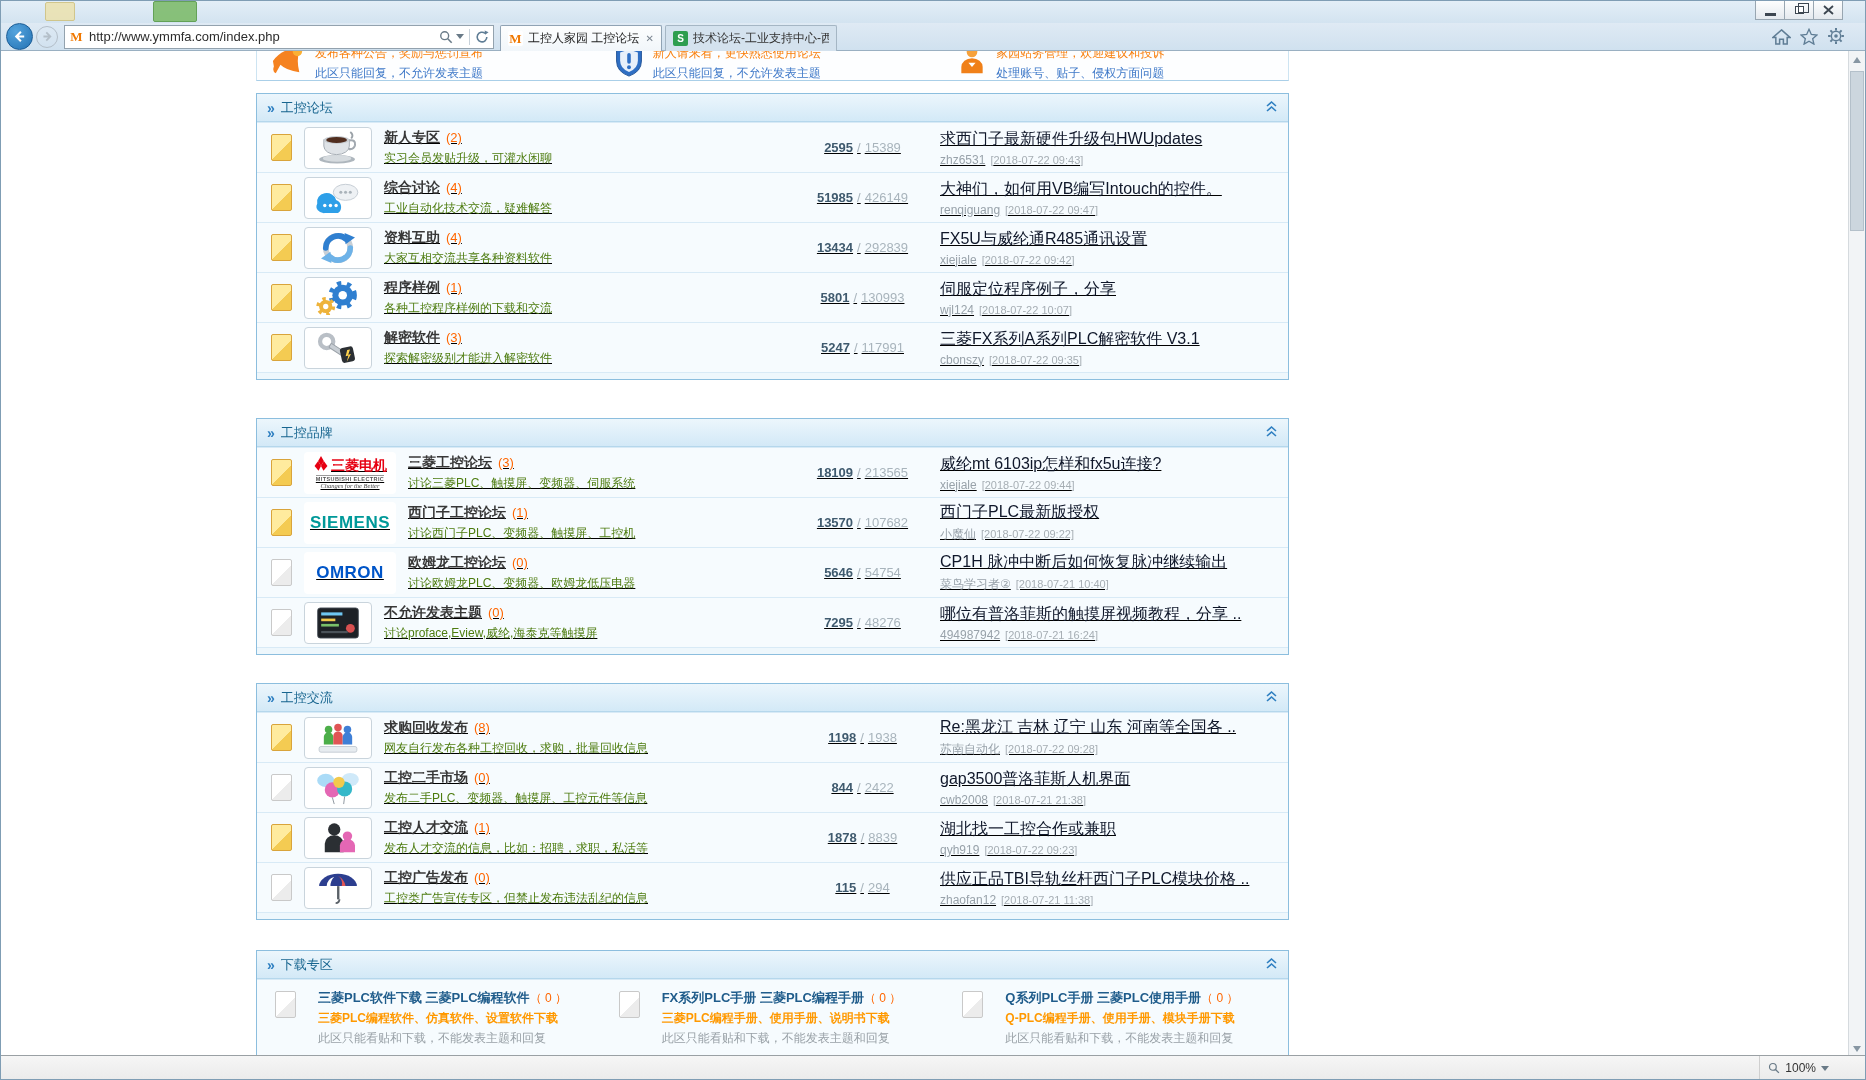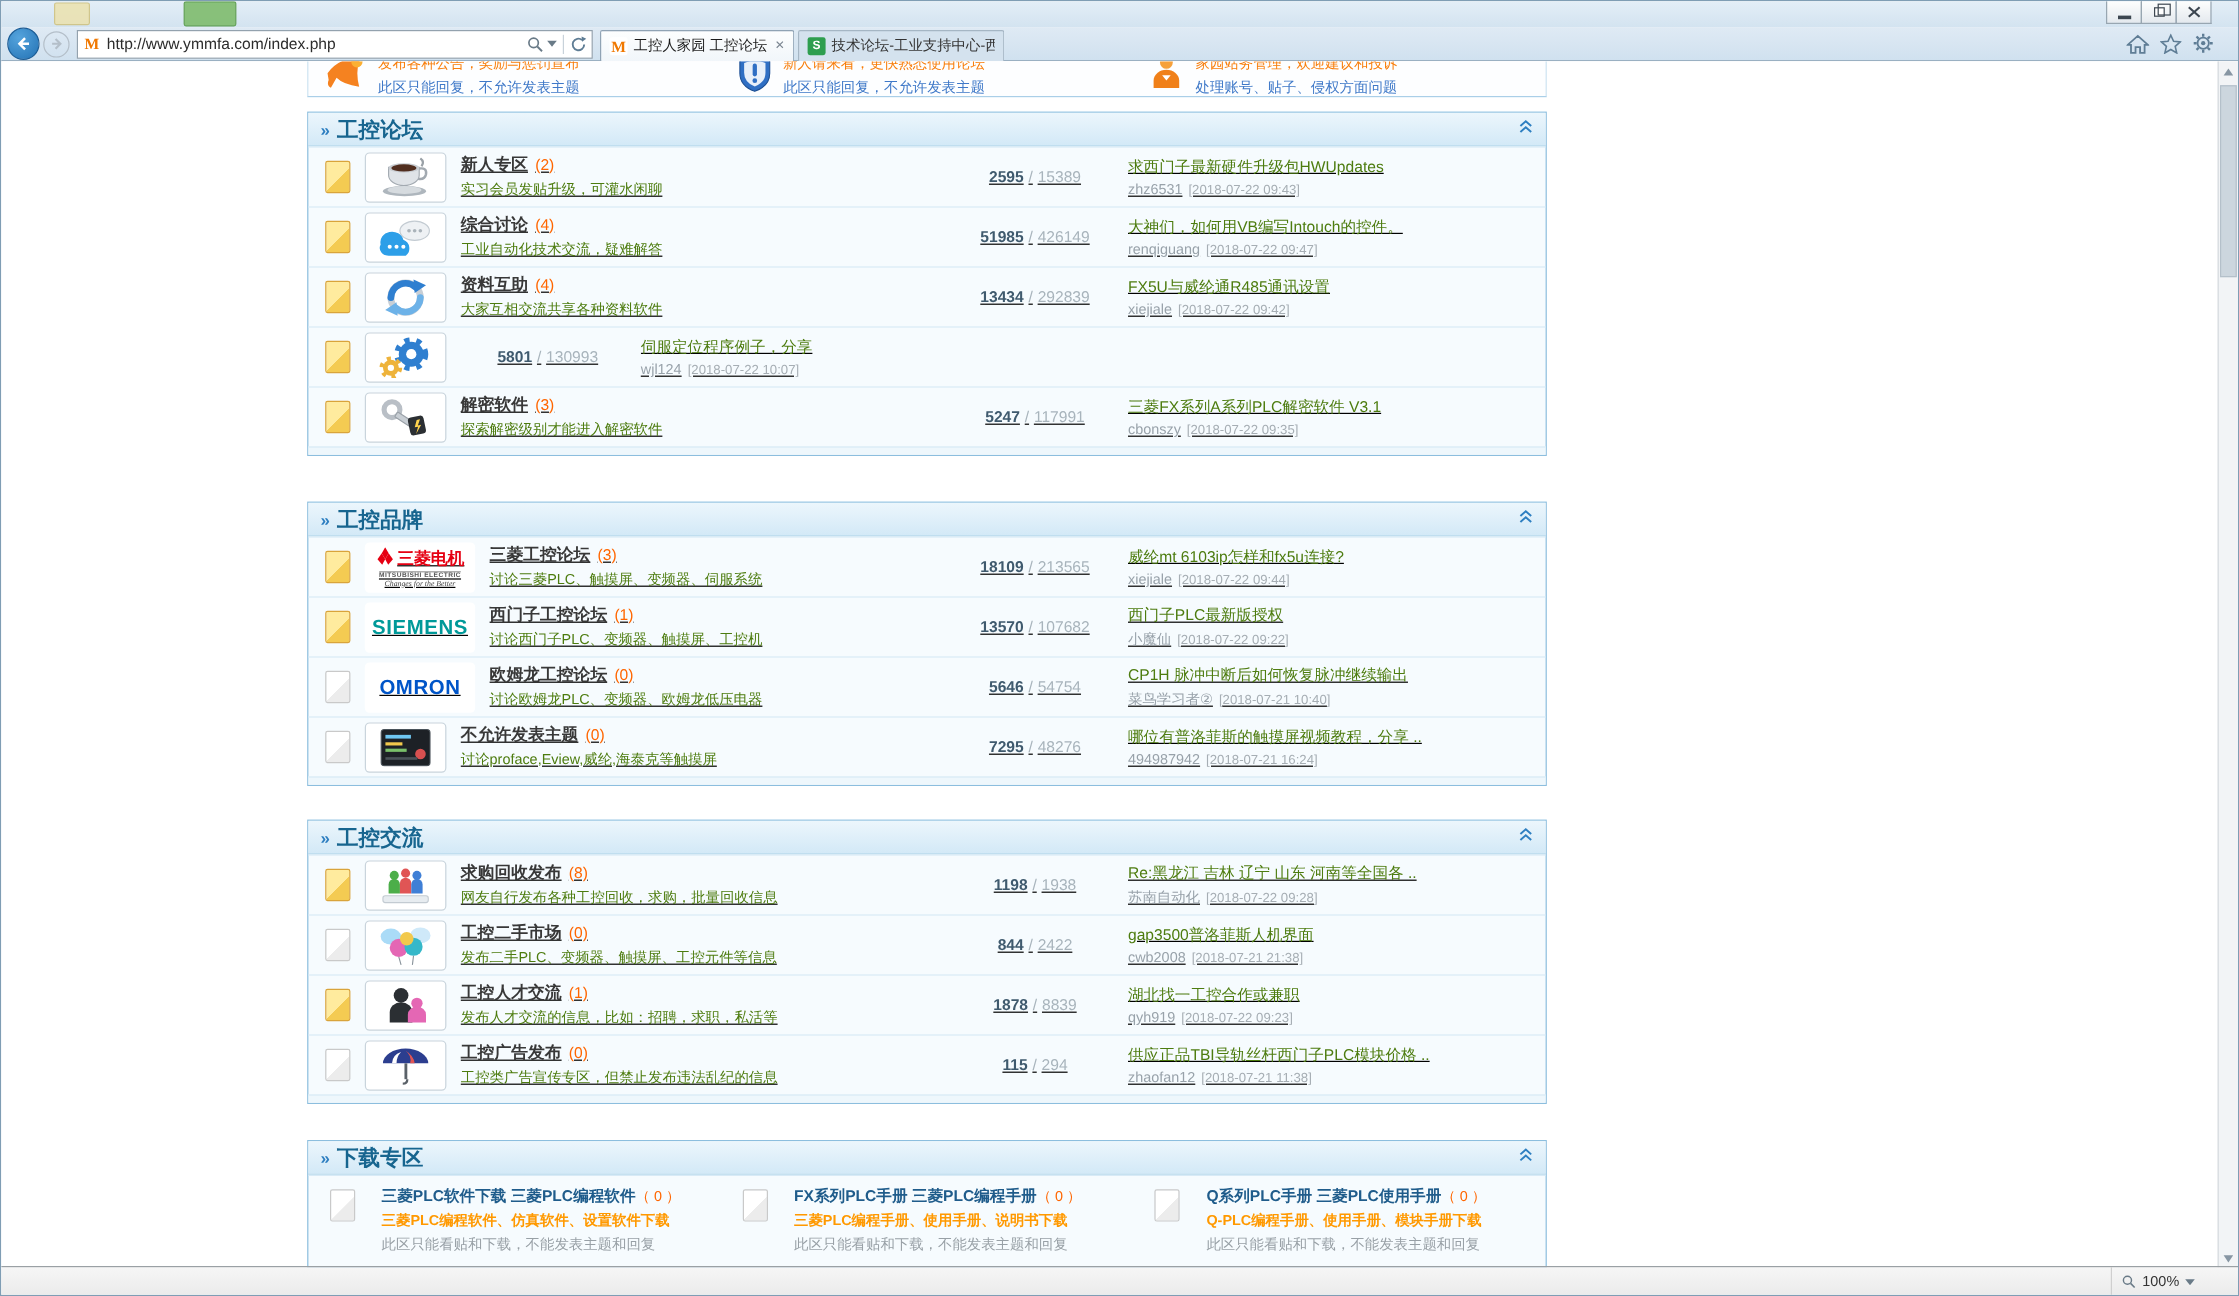--- a/index.html
+++ b/index.html
@@ -46,21 +46,21 @@
   .bicon { margin:2px 8px 0 12px; flex:none; }
   .bl1 { font-size:12px; color:#f87e0b; padding-top:3px; white-space:nowrap; }
   .bl2 { font-size:12px; color:#3e78c8; padding-top:3px; white-space:nowrap; }
 
   
   .section { border:1px solid #8cbede; margin-bottom:38px; background:#f6fbfe; }
   .section.s2 { margin-bottom:28px; }
   .section.s3 { margin-bottom:30px; }
   .shead { height:28px; background:linear-gradient(#ecf6fc,#d3e9f7); border-bottom:1px solid #b5d7ec; display:flex; align-items:center; padding:0 10px; }
   .smark { color:#2e7fc1; font-weight:bold; font-size:14px; margin-right:6px; }
-  .stitle { color:#17658f; font-weight:bold; font-size:18px; text-decoration:none; flex:1; }
+  .stitle { color:#17658f; font-weight:normal; font-size:13px; text-decoration:none; flex:1; }
   .scollapse { cursor:pointer; }
   .frow { display:flex; align-items:center; height:50px; border-top:1px solid #d8eaf6; padding:0 8px;text-decoration:underline; }
   .frow:first-of-type { border-top:none; }
   .folder { width:21px; height:27px; border-radius:2px; margin:0 12px 0 6px; flex:none; position:relative; }
   .folder.active { background:linear-gradient(135deg,#ffeb9e 55%,#f4cb52 56%); border:1px solid #d9a43b; }
   .folder.idle { background:linear-gradient(135deg,#ffffff 55%,#ececec 56%); border:1px solid #c9c9c9; }
   .fimg { width:68px; height:42px; background:#fff; border:1px solid #c9d4dc; border-radius:4px; display:flex; align-items:center; justify-content:center; margin-right:12px; flex:none; overflow:hidden; text-decoration:none; }
   .fimg.logo { width:92px; border:none; background:#fff; flex-direction:column; }
   .mitrow { display:flex; align-items:center; gap:2px; }
   .mit1 { color:#e60012; font-weight:bold; font-size:14px; }
@@ -71,21 +71,21 @@
   .finfo { flex:1; min-width:0; }
   .ftitle { font-size:14px; }
   .fname { color:#383838; font-weight:bold; text-decoration:none; }
   .fcount { color:#f60; margin-left:6px; font-size:13px; }
   .fdesc { color:#4d7c0f; font-size:12px; margin-top:3px; }
   .fstats { width:145px; text-align:center; font-size:13px; flex:none; }
   .stopics { color:#3f5a6e; font-weight:bold; }
   .ssep { color:#a8b4bc; margin:0 4px; }
   .sposts { color:#a8b4bc; }
   .flast { width:345px; flex:none; padding-left:5px; }
-  .lptitle { color:#4d7c0f; font-size:13px; text-decoration:none; display:block; white-space:nowrap; overflow:hidden; }
+  .lptitle { color:#0f172a; font-size:16px; text-decoration:none; display:block; white-space:nowrap; overflow:hidden; }
   .lpmeta { margin-top:3px; font-size:12px; }
   .lpuser { color:#98a2aa; text-decoration:none; }
   .lptime { color:#a6aeb4; font-size:11px; margin-left:5px; }
   .sfoot { height:7px; background:#eef7fc; border-top:1px solid #d8eaf6; }
 
   
   .dlrow { display:flex; padding:8px 0 10px 0; border-top:1px solid #d8eaf6; }
   .dlcol { flex:1; display:flex; padding-left:12px; }
   .dlfolder { margin-top:3px; }
   .dltxt { padding-left:10px; }
@@ -311,20 +311,24 @@
               <a class="fimg">
                 <svg viewBox="0 0 52 36" width="50" height="34">
                   <circle cx="31" cy="15" r="11" fill="#2f7fd0"></circle>
                   <circle cx="31" cy="15" r="12.5" fill="none" stroke="#2f7fd0" stroke-width="5" stroke-dasharray="4.5 6"></circle>
                   <circle cx="31" cy="15" r="4.5" fill="#fff"></circle>
                   <circle cx="13" cy="27" r="7" fill="#eeb33b"></circle>
                   <circle cx="13" cy="27" r="8" fill="none" stroke="#eeb33b" stroke-width="4" stroke-dasharray="3.5 5"></circle>
                   <circle cx="13" cy="27" r="2.8" fill="#fff"></circle>
                 </svg>
               </a>
+              <div class="finfo">
+                <div class="ftitle"><a class="fname">程序样例</a><span class="fcount">(1)</span></div>
+                <div class="fdesc">各种工控程序样例的下载和交流</div>
+              </div>
               <div class="fstats"><span class="stopics">5801</span><span class="ssep">/</span><span class="sposts">130993</span></div>
               <div class="flast">
                 <a class="lptitle">伺服定位程序例子，分享</a>
                 <div class="lpmeta"><a class="lpuser">wjl124</a><span class="lptime">[2018-07-22 10:07]</span></div>
               </div>
             </div>
             <div class="frow">
               <span class="folder active"></span>
               <a class="fimg">
                 <svg viewBox="0 0 52 36" width="50" height="34">

